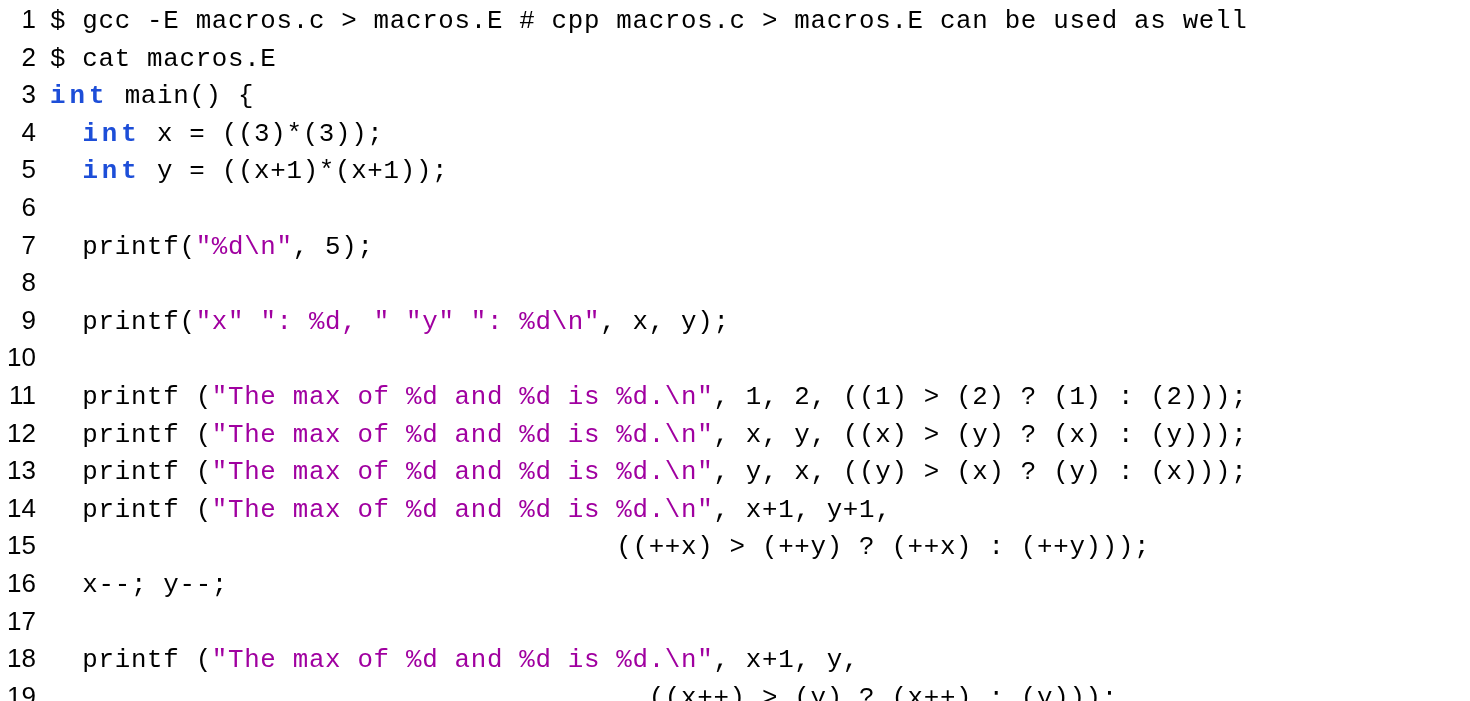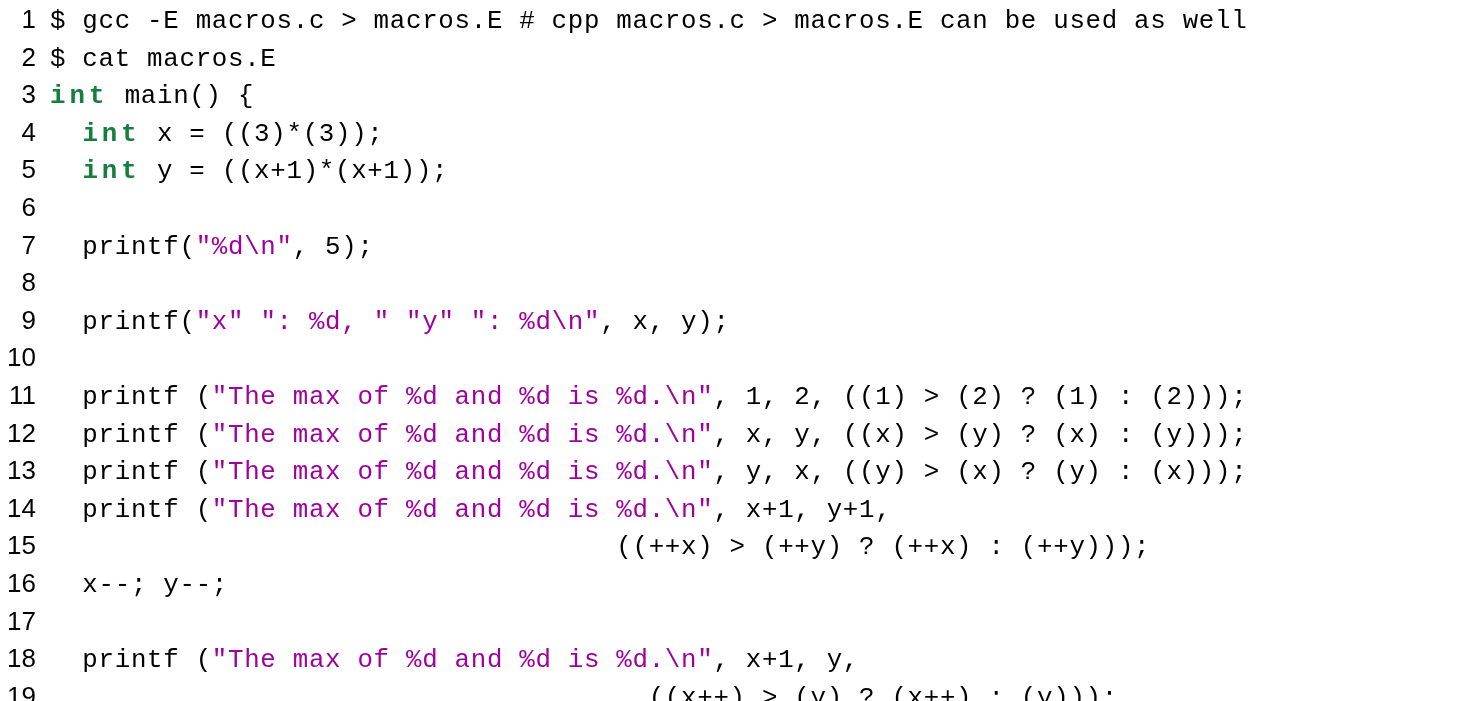--- a/index.html
+++ b/index.html
@@ -31,21 +31,21 @@
     flex-shrink: 0;
     font-family: Arial, Helvetica, sans-serif;
     font-size: 26px;
     letter-spacing: 0;
   }
   .code {
     color: #000000;
     text-align: center;
   }
   .kw {
-    color: #15803d;
+    color: #1d4ed8;
     font-weight: bold;
     letter-spacing: 4px;
   }
   .str {
     color: #a000a0;
   }
 </style>
 </head>
 <body>
 

